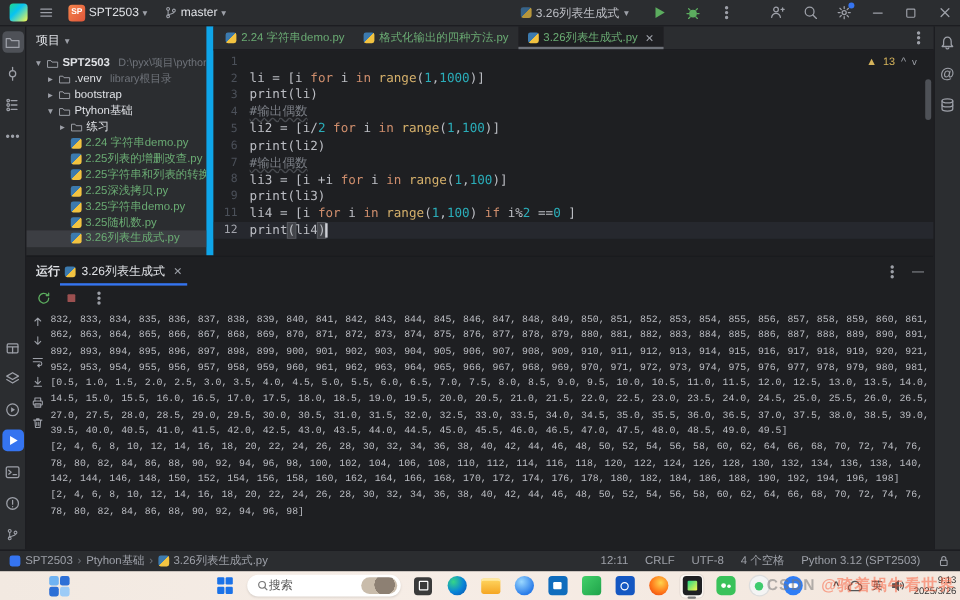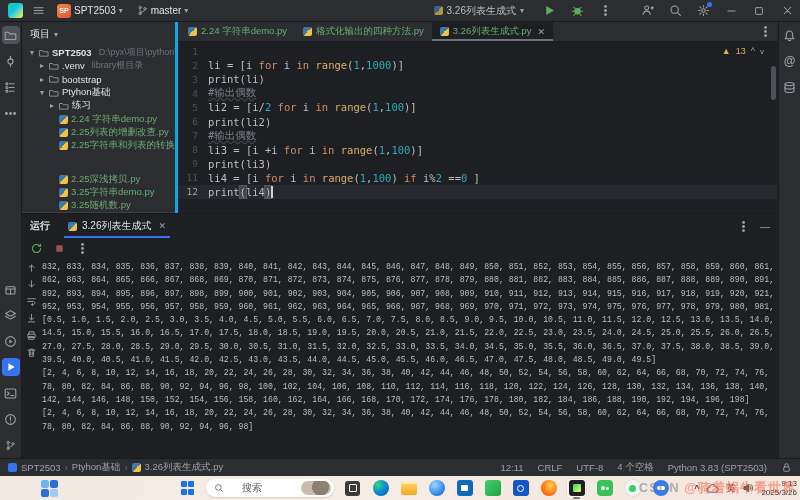--- a/index.html
+++ b/index.html
@@ -33,21 +33,21 @@
   .strip.right { border-left:1px solid #1A1B1E; }
   .strip-icon { width:18px; height:18px; border-radius:4px; display:flex; align-items:center; justify-content:center; }
   .strip-icon.active-gray { background:#4E5157; }
   .strip-icon.active-blue { background:#3574F0; }
   .strip-sp { flex:1; }
 
   .center { flex:1; display:flex; flex-direction:column; min-width:0; }
   .upper { display:flex; height:191px; flex:0 0 191px; min-width:0; }
 
   
-  .project { width:156px; flex:0 0 156px; background:#2B2D30; border-right:3px solid #0ea5e9;
+  .project { width:156px; flex:0 0 156px; background:#2B2D30; border-right:6px solid #0ea5e9;
     overflow:hidden; }
   .proj-head { height:24px; display:flex; align-items:center; padding:0 8px; gap:4px; color:#DFE1E5; }
   .tree-row { height:13.3px; display:flex; align-items:center; gap:3px; white-space:nowrap; overflow:hidden;
     font-size:9.5px; color:#DFE1E5; }
   .tree-row.selected { background:#3C3E43; }
   .tree-chev { width:8px; color:#9DA0A8; font-size:8px; flex:0 0 8px; text-align:center; }
   .py-ico { width:9px; height:9px; border-radius:2px; flex:0 0 9px;
     background:linear-gradient(135deg,#3C7AAE 50%,#F2C341 50%); }
   .tree-lbl.green { color:#6AAB73; }
   .tree-ann { color:#6F737A; margin-left:4px; font-size:9px; }
@@ -79,21 +79,21 @@
   .tok-brace { color:#BCBEC4; background:#43454A; outline:1px solid #55585E; }
   .caret { display:inline-block; width:1.5px; height:12px; background:#CED0D6; vertical-align:middle; }
   .warn-widget { position:absolute; top:4px; right:14px; display:flex; align-items:center; gap:5px;
     font-size:9px; color:#9DA0A8; font-family:"Liberation Sans",sans-serif;}
   .warn-tri { color:#D5B35B; font-size:9px; }
   .warn-count { color:#D5B35B; }
   .ed-scroll { position:absolute; right:2px; top:24px; width:5px; height:34px; border-radius:3px; background:#4E5157; }
 
   
   .runpanel { flex:1; background:#1E1F22; border-top:1px solid #1A1B1E; display:flex; flex-direction:column; min-height:0;}
-  .run-head { height:24px; flex:0 0 24px; display:flex; align-items:center; padding:0 8px; gap:14px; }
+  .run-head { height:24px; flex:0 0 24px; display:flex; align-items:center; padding:0 8px; }
   .run-title { color:#DFE1E5; font-weight:bold; }
   .run-tab { display:flex; align-items:center; gap:5px; color:#DFE1E5; position:relative; height:100%; padding:0 4px;}
   .run-tab::after { content:""; position:absolute; left:0; right:0; bottom:0; height:2px; background:#3574F0; }
   .run-head-right { margin-left:auto; display:flex; gap:10px; align-items:center; }
   .run-toolbar { height:20px; flex:0 0 20px; display:flex; align-items:center; gap:10px; padding:0 8px; }
   .run-body { flex:1; display:flex; min-height:0; }
   .console-gutter { width:18px; flex:0 0 18px; display:flex; flex-direction:column; align-items:center;
     gap:6px; padding-top:4px; }
   .console { flex:1; overflow:hidden; font-family:Liberation Mono, monospace; font-size:8.2px;
     color:#BCBEC4; padding:2px 4px 0 2px; }
@@ -115,21 +115,21 @@
   .tb-widgets span { width:8px; height:8px; border-radius:2px; }
   .apps { position:absolute; left:178px; top:1px; display:flex; align-items:center; gap:9px; height:22px; }
   .app-ico { width:19px; height:19px; border-radius:4px; position:relative; display:flex; align-items:center;
     justify-content:center; }
   .app-ico.active { background:rgba(255,255,255,.6); box-shadow:0 0 0 1px rgba(0,0,0,.05); }
   .app-ico.active::after { content:""; position:absolute; bottom:-1px; left:6px; right:6px; height:2px;
     border-radius:2px; background:#7A7A7A; }
   .start-grid { width:14px; height:14px; display:grid; grid-template-columns:6px 6px; gap:1.5px; }
   .start-grid span { background:#1A72E8; border-radius:1px; }
   .search-pill { height:18px; width:128px; background:#fff; border-radius:9px; display:flex; align-items:center;
-    gap:18px; padding:0 3px 0 8px; color:#5A5A5A; box-shadow:0 1px 2px rgba(0,0,0,.12); }
+    gap:0; padding:0 3px 0 8px; color:#5A5A5A; box-shadow:0 1px 2px rgba(0,0,0,.12); }
   .pill-img { margin-left:auto; width:30px; height:14px; border-radius:7px;
     background:radial-gradient(circle at 65% 45%, #8D8073 0 40%, #C9BCAB 41%); }
   .tray { position:absolute; right:3px; top:0; height:24px; display:flex; align-items:center; gap:7px;
     color:#444; font-size:9px; }
   .tray-clock { text-align:right; font-size:8px; line-height:9px; color:#333; }
   .watermark { position:absolute; right:4px; bottom:3px; font-size:13px; pointer-events:none;
     font-weight:bold; letter-spacing:1px; white-space:nowrap; }
   .watermark .wm1 { color:rgba(120,120,120,.55); }
   .watermark .wm2 { color:rgba(252,85,49,.5); }
 
@@ -365,21 +365,21 @@
               <div class="tree-row" style="padding-left: 26px;">
                 <span class="tree-chev"></span>
                 <span class="py-ico"></span>
                 <span class="tree-lbl green">2.25列表的增删改查.py</span>
               </div>
               <div class="tree-row" style="padding-left: 26px;">
                 <span class="tree-chev"></span>
                 <span class="py-ico"></span>
                 <span class="tree-lbl green">2.25字符串和列表的转换.py</span>
               </div>
-              <div class="tree-row" style="padding-left: 26px; margin-top: 20px;">
+              <div class="tree-row" style="padding-left: 26px;">
                 <span class="tree-chev"></span>
                 <span class="py-ico"></span>
                 <span class="tree-lbl green">2.25深浅拷贝.py</span>
               </div>
               <div class="tree-row" style="padding-left: 26px; align-items: center;">
                 <span class="tree-chev"></span>
                 <span class="py-ico"></span>
                 <span class="tree-lbl green">3.25字符串demo.py</span>
               </div>
               <div class="tree-row" style="padding-left: 26px;">
@@ -564,21 +564,21 @@
         <span>Ptyhon基础</span>
         <span class="crumb-sep">›</span>
         <span class="py-ico"></span>
         <span>3.26列表生成式.py</span>
       </span>
     <span class="sb-right" id="sb-right">
         <span>12:11</span>
         <span>CRLF</span>
         <span>UTF-8</span>
         <span>4 个空格</span>
-        <span>Python 3.83 (SPT2503)</span>
+        <span>Python 3.12 (SPT2503)</span>
         <span>
           <svg width="11" height="11" viewBox="0 0 16 16" fill="none" stroke="#9DA0A8" stroke-width="1.3" stroke-linecap="round" stroke-linejoin="round">
             <rect x="4" y="7" width="8" height="6.5" rx="1"></rect>
             <path d="M5.5 7V5a2.5 2.5 0 015 0v2"></path>
           </svg>
         </span>
       </span>
   </div>
 
   <div class="taskbar">

